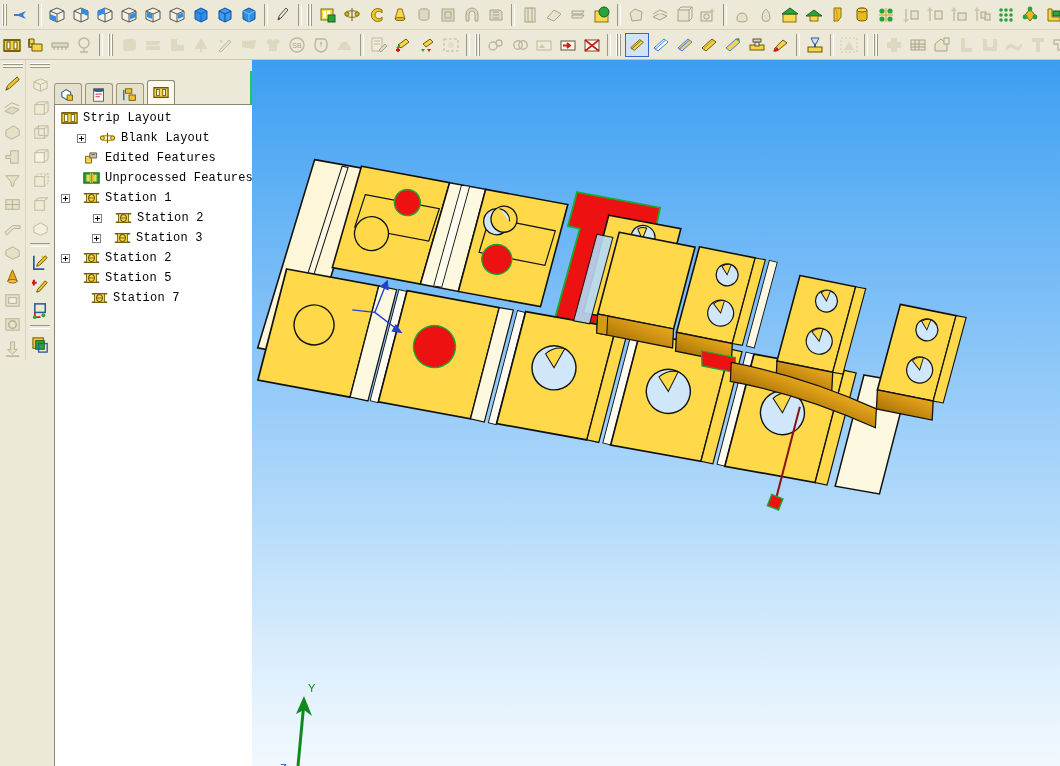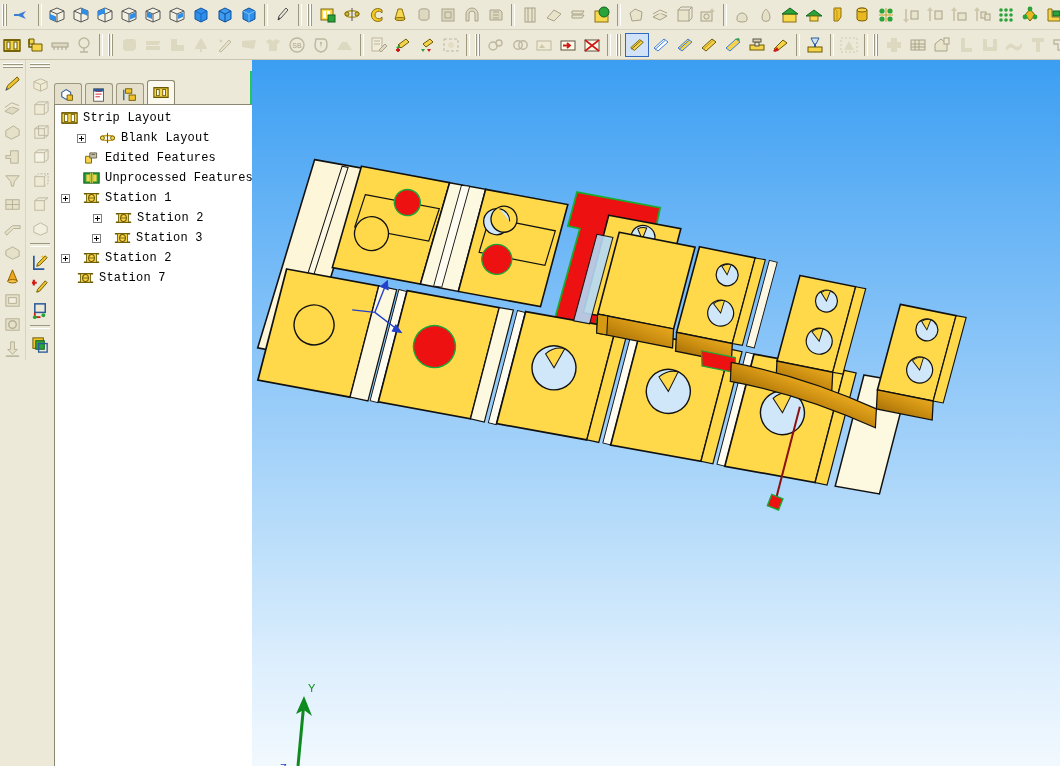--- a/index.html
+++ b/index.html
@@ -966,21 +966,34 @@
         <span class="ticon">
           <svg width="17" height="14" viewBox="0 0 20 16">
               <path d="M1 3 h18 M1 13 h18" stroke="#6b5a00" stroke-width="2"></path>
               <rect x="4" y="3" width="12" height="10" fill="#f5d34a" stroke="#6b5a00"></rect>
               <ellipse cx="10" cy="8" rx="3.4" ry="4" fill="none" stroke="#6b5a00" stroke-width="1.2"></ellipse>
               <path d="M6 8 h8" stroke="#6b5a00"></path>
             </svg>
         </span>
         <span class="tlabel">Station 2</span>
       </div>
-      <div class="tnode" style="">
+      <div class="tnode" style="padding-left:6px;">
+        <span class="texp empty"></span>
+        <span class="tdots"></span>
+        <span class="ticon">
+          <svg width="17" height="14" viewBox="0 0 20 16">
+              <path d="M1 3 h18 M1 13 h18" stroke="#6b5a00" stroke-width="2"></path>
+              <rect x="4" y="3" width="12" height="10" fill="#f5d34a" stroke="#6b5a00"></rect>
+              <ellipse cx="10" cy="8" rx="3.4" ry="4" fill="none" stroke="#6b5a00" stroke-width="1.2"></ellipse>
+              <path d="M6 8 h8" stroke="#6b5a00"></path>
+            </svg>
+        </span>
+        <span class="tlabel">Station 5</span>
+      </div>
+      <div class="tnode" style="margin-left:14px;">
         <span class="texp empty"></span>
         <span class="tdots"></span>
         <span class="ticon">
           <svg width="17" height="14" viewBox="0 0 20 16">
               <path d="M1 3 h18 M1 13 h18" stroke="#6b5a00" stroke-width="2"></path>
               <rect x="4" y="3" width="12" height="10" fill="#f5d34a" stroke="#6b5a00"></rect>
               <ellipse cx="10" cy="8" rx="3.4" ry="4" fill="none" stroke="#6b5a00" stroke-width="1.2"></ellipse>
               <path d="M6 8 h8" stroke="#6b5a00"></path>
             </svg>
         </span>

